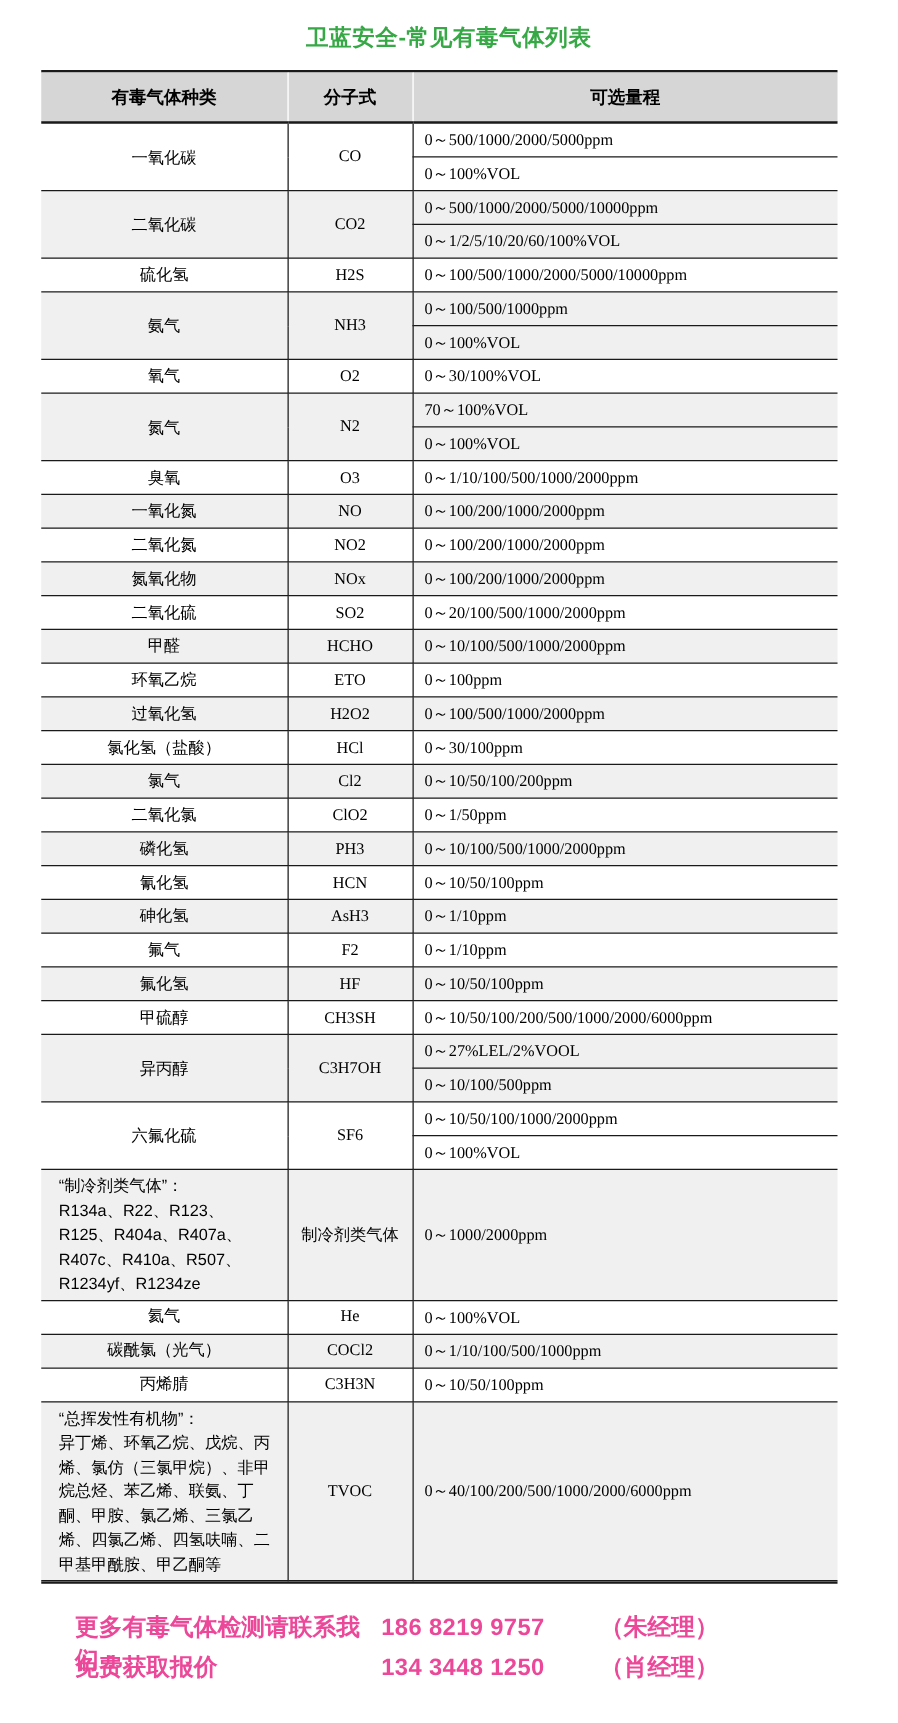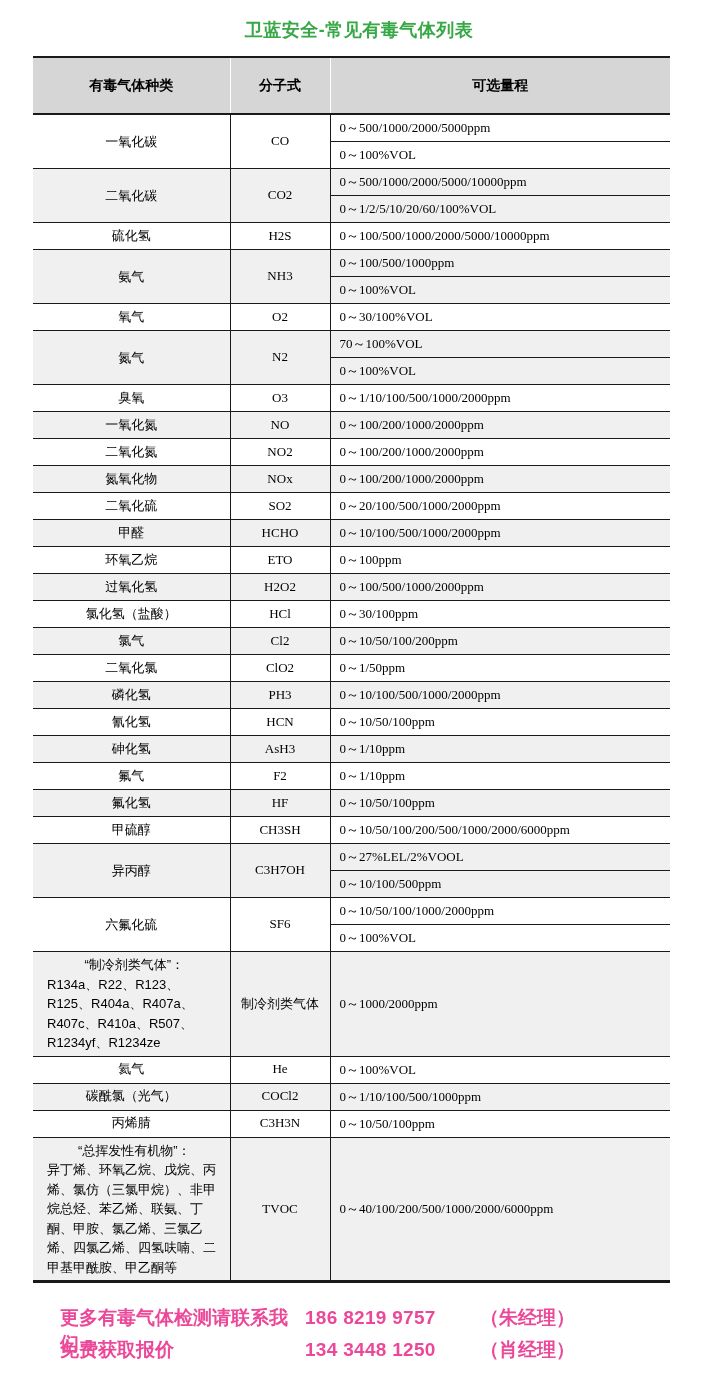--- a/index.html
+++ b/index.html
@@ -45,21 +45,21 @@
   table.gas col.c-name  { width: 197px; }
   table.gas col.c-form  { width: 100px; }
   table.gas col.c-range { width: 340px; }
 
   table.gas th {
     background: #d6d6d6;
     font-weight: bold;
     font-size: 14px;
     color: #000;
     text-align: center;
-    height: 56px;
+    height: 40px;
     border-right: 1px solid #ffffff;
     border-bottom: 2px solid #1a1a1a;
   }
   table.gas th:last-child { border-right: none; }
 
   table.gas td {
     border-bottom: 1px solid #1a1a1a;
     border-right: 1px solid #1a1a1a;
     color: #000;
     vertical-align: middle;
@@ -97,21 +97,21 @@
   tr.r-single td { height: 27px; }
   tr.r-half td   { height: 27px; }
 
   td.name.tall  { line-height: 1.5; }
   td.name.multi {
     text-align: left;
     padding-left: 14px;
     padding-right: 8px;
     line-height: 1.5;
   }
-  td.name.multi .lead { display: block; text-align: center; }
+  td.name.multi .lead { display: block; text-align: left; }
 
   
   .footer {
     margin-top: 22px;
     padding-left: 60px;
     color: #ec4899;
     font-weight: bold;
   }
   .footer-row {
     display: flex;

